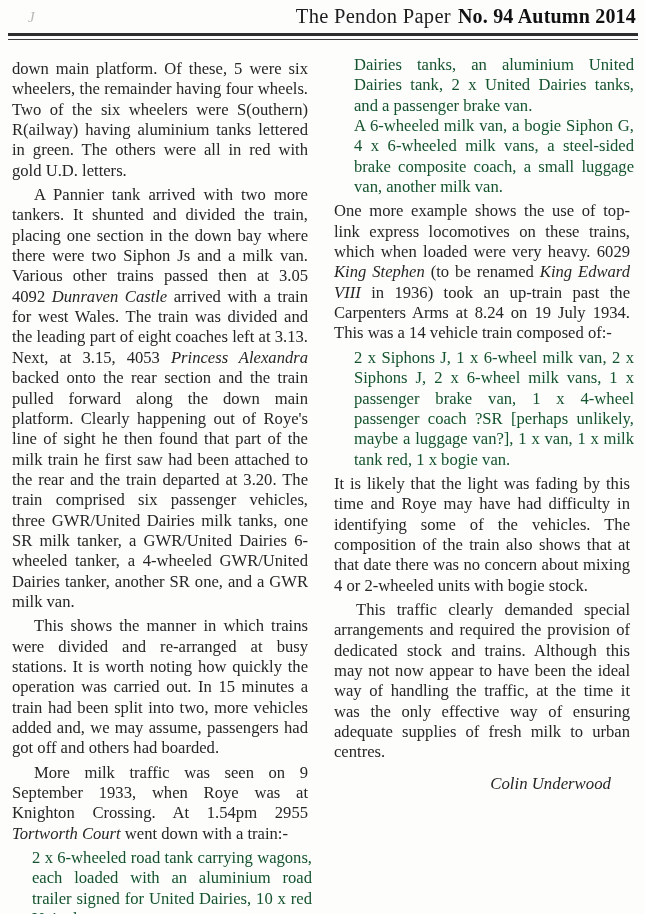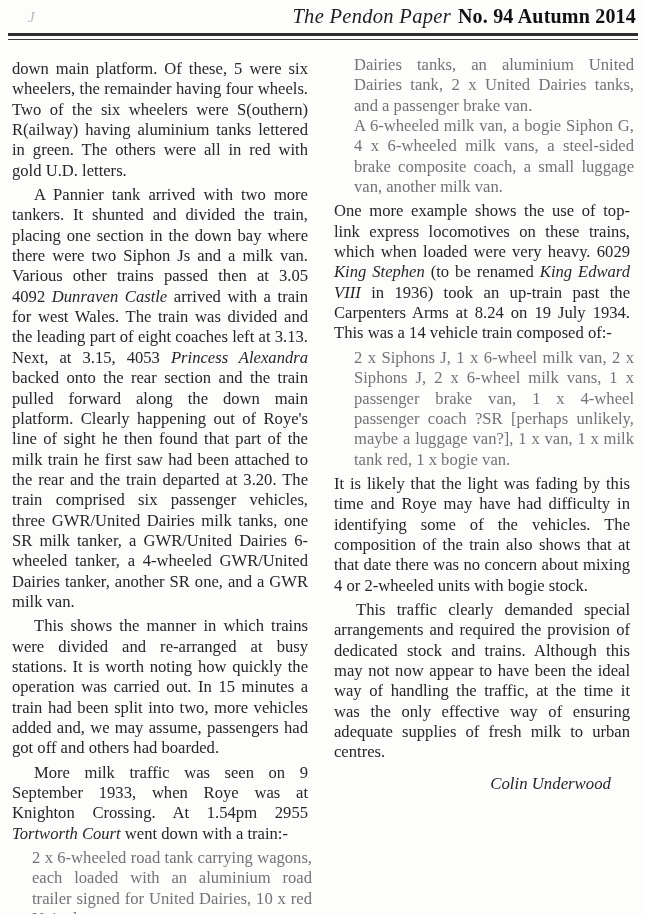--- a/index.html
+++ b/index.html
@@ -45,21 +45,20 @@
     user-select: none;
   }
   .masthead-title {
     position: absolute;
     right: 9px;
     top: 5px;
     white-space: nowrap;
     text-align: right;
   }
   .journal-name {
-    font-style: italic;
     font-size: 20.5px;
     letter-spacing: 0.3px;
     color: #1e1e1e;
   }
   .issue-info {
     font-weight: bold;
     font-size: 20px;
     letter-spacing: 0.2px;
     color: #111111;
     margin-left: 7px;
@@ -112,21 +111,21 @@
   }
   p.body.noindent {
     text-indent: 0;
   }
   p.quote {
     margin: 0;
     text-align: justify;
     text-justify: inter-word;
     font-size: 16.6px;
     line-height: 20.35px;
-    color: #737373;
+    color: #14532d;
     padding-left: 24px;
   }
   .ital { font-style: italic; }
 
   .signature {
     margin: 9px;
     text-align: right;
     font-style: italic;
     font-size: 16.8px;
     line-height: 20.35px;

